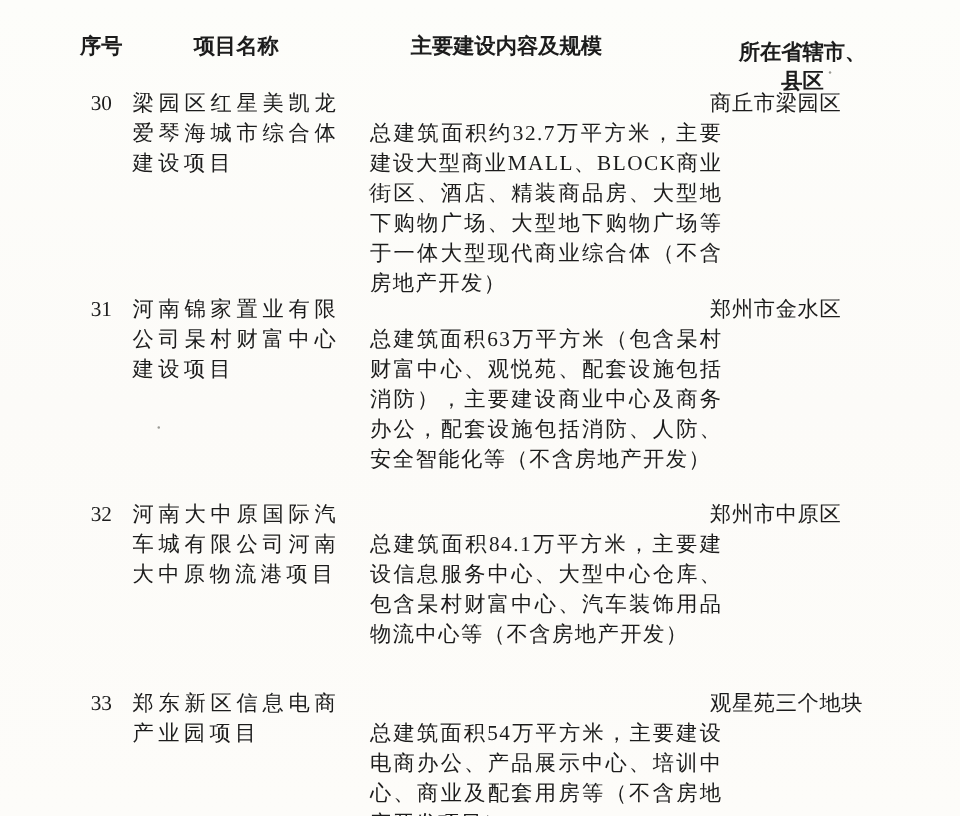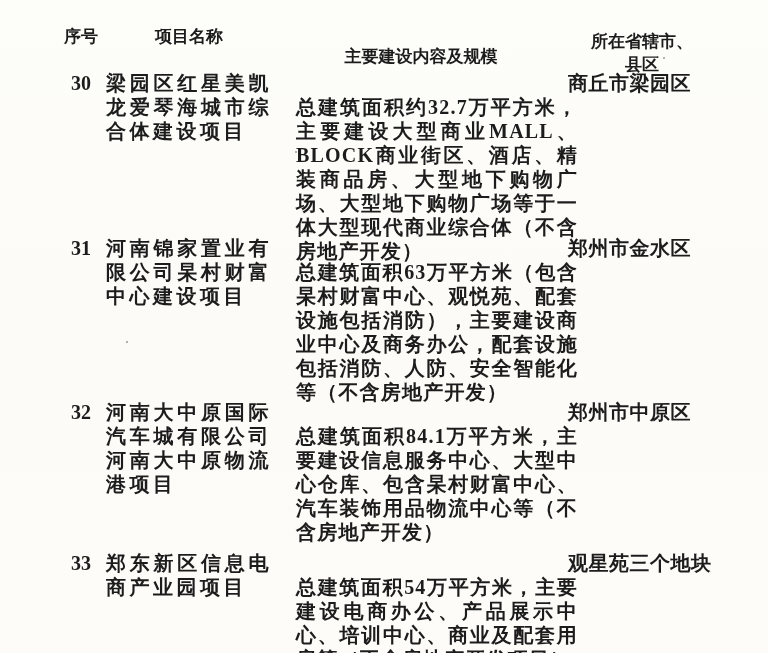--- a/index.html
+++ b/index.html
@@ -20,33 +20,32 @@
   }
   .hdr {
     position: absolute;
     font-weight: bold;
     font-size: 17px;
     line-height: 23px;
     text-align: center;
   }
   .hdr-num      { left: 60px;  width: 42px;  top: 25px; }
   .hdr-name     { left: 106px; width: 166px; top: 25px; }
-  .hdr-content  { left: 280px; width: 282px; top: 25px; margin-top: 20px; }
+  .hdr-content  { left: 264px; width: 282px; top: 25px; }
   .hdr-location { left: 586px; width: 112px; top: 30px; }
   .row {
     position: absolute;
     left: 0;
     width: 768px;
   }
   .cell {
     position: absolute;
     top: 0;
-    font-size: 20px;
+    font-size: 17px;
     line-height: 24px;
-    font-weight: bold;
   }
   .cell-num {
     left: 60px;
     width: 42px;
     text-align: center;
   }
   .cell-name {
     left: 106px;
     width: 166px;
     letter-spacing: 3.5px;

